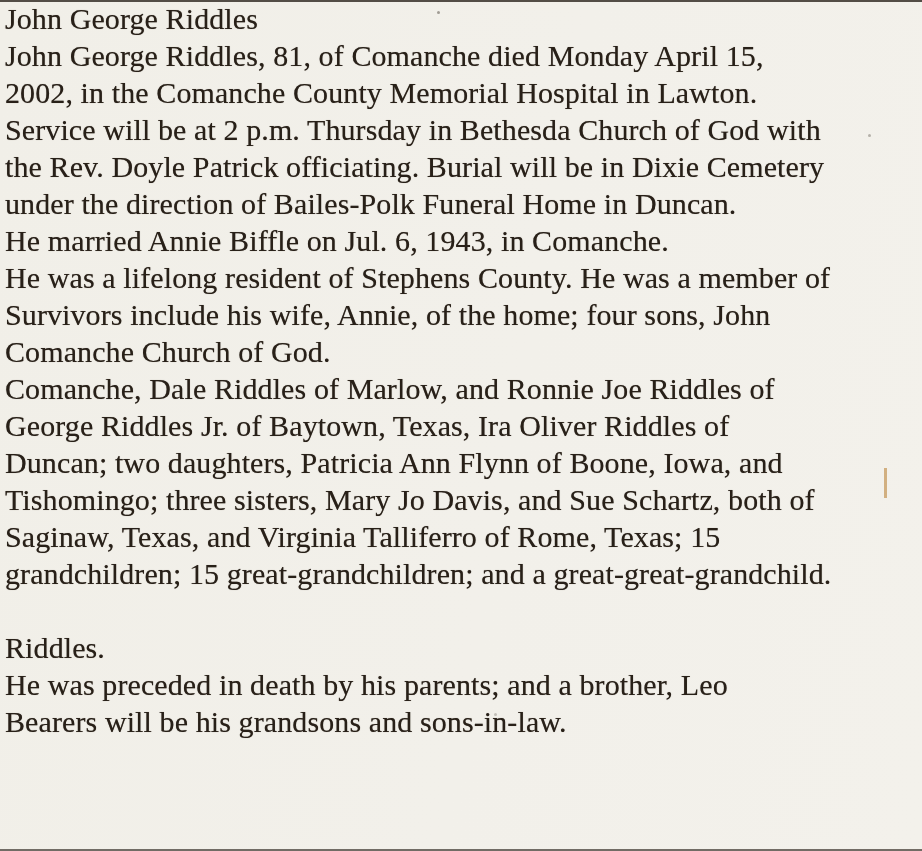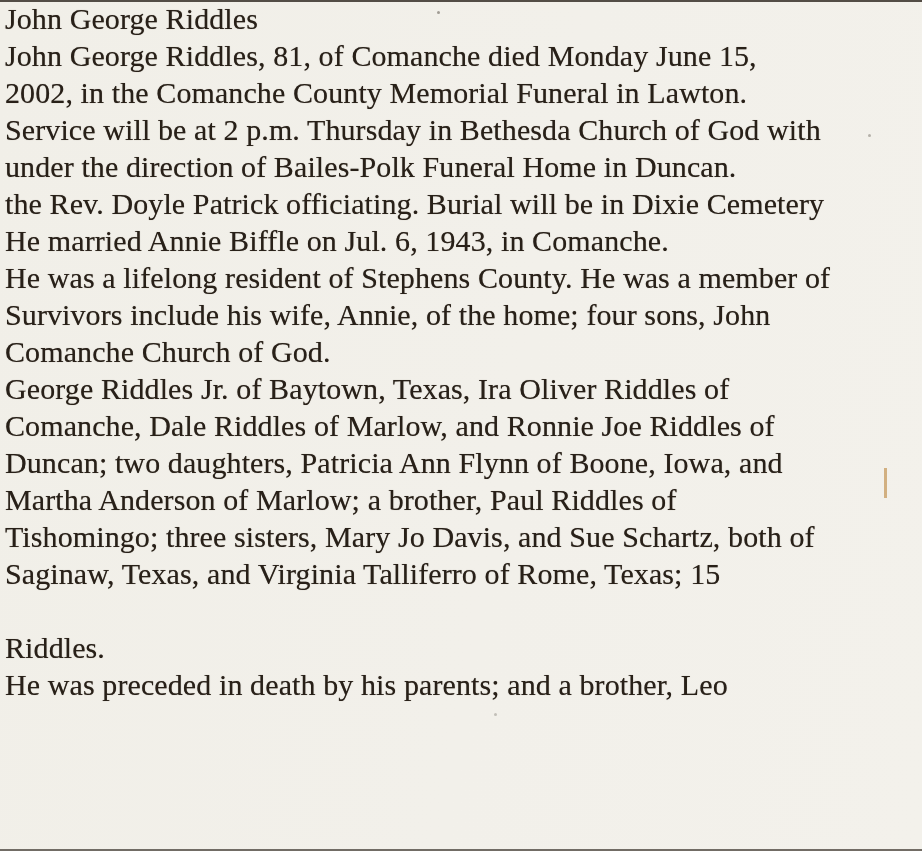--- a/index.html
+++ b/index.html
@@ -80,38 +80,39 @@
 </style>
 </head>
 <body>
 
 <div class="page">
 
   <div class="scan-edge top"></div>
 
   <div class="text-block">
     <div class="line">John George Riddles</div>
-    <div class="line">John George Riddles, 81, of Comanche died Monday June 15,</div>
-    <div class="line">2002, in the Comanche County Memorial Funeral in Lawton.</div>
+    <div class="line">John George Riddles, 81, of Comanche died Monday April 15,</div>
+    <div class="line">2002, in the Comanche County Memorial Hospital in Lawton.</div>
     <div class="line">Service will be at 2 p.m. Thursday in Bethesda Church of God with</div>
+    <div class="line">the Rev. Doyle Patrick officiating. Burial will be in Dixie Cemetery</div>
     <div class="line">under the direction of Bailes-Polk Funeral Home in Duncan.</div>
-    <div class="line">the Rev. Doyle Patrick officiating. Burial will be in Dixie Cemetery</div>
     <div class="line">He married Annie Biffle on Jul. 6, 1943, in Comanche.</div>
     <div class="line">He was a lifelong resident of Stephens County. He was a member of</div>
     <div class="line">Survivors include his wife, Annie, of the home; four sons, John</div>
     <div class="line">Comanche Church of God.</div>
+    <div class="line">Comanche, Dale Riddles of Marlow, and Ronnie Joe Riddles of</div>
     <div class="line">George Riddles Jr. of Baytown, Texas, Ira Oliver Riddles of</div>
-    <div class="line">Comanche, Dale Riddles of Marlow, and Ronnie Joe Riddles of</div>
     <div class="line">Duncan; two daughters, Patricia Ann Flynn of Boone, Iowa, and</div>
-    <div class="line">Martha Anderson of Marlow; a brother, Paul Riddles of</div>
     <div class="line">Tishomingo; three sisters, Mary Jo Davis, and Sue Schartz, both of</div>
     <div class="line">Saginaw, Texas, and Virginia Talliferro of Rome, Texas; 15</div>
+    <div class="line">grandchildren; 15 great-grandchildren; and a great-great-grandchild.</div>
     <div class="line"></div>
     <div class="line">Riddles.</div>
     <div class="line">He was preceded in death by his parents; and a brother, Leo</div>
+    <div class="line">Bearers will be his grandsons and sons-in-law.</div>
   </div>
 
   <div class="artifact-tick"></div>
   <div class="speck s1"></div>
   <div class="speck s2"></div>
   <div class="speck s3"></div>
 
   <div class="scan-edge bottom"></div>
 
 </div>

